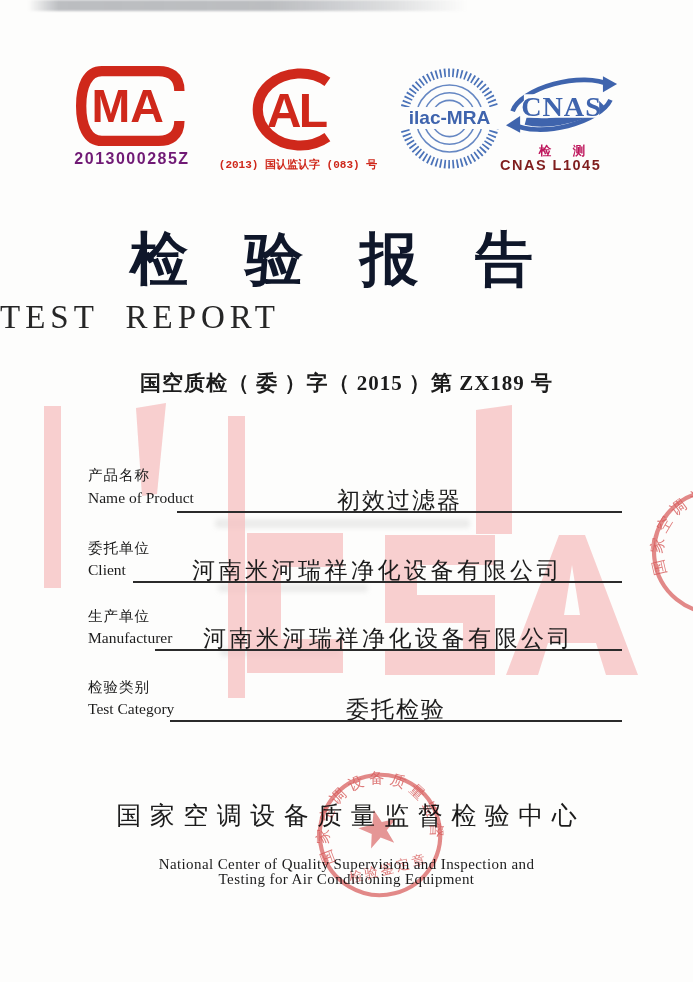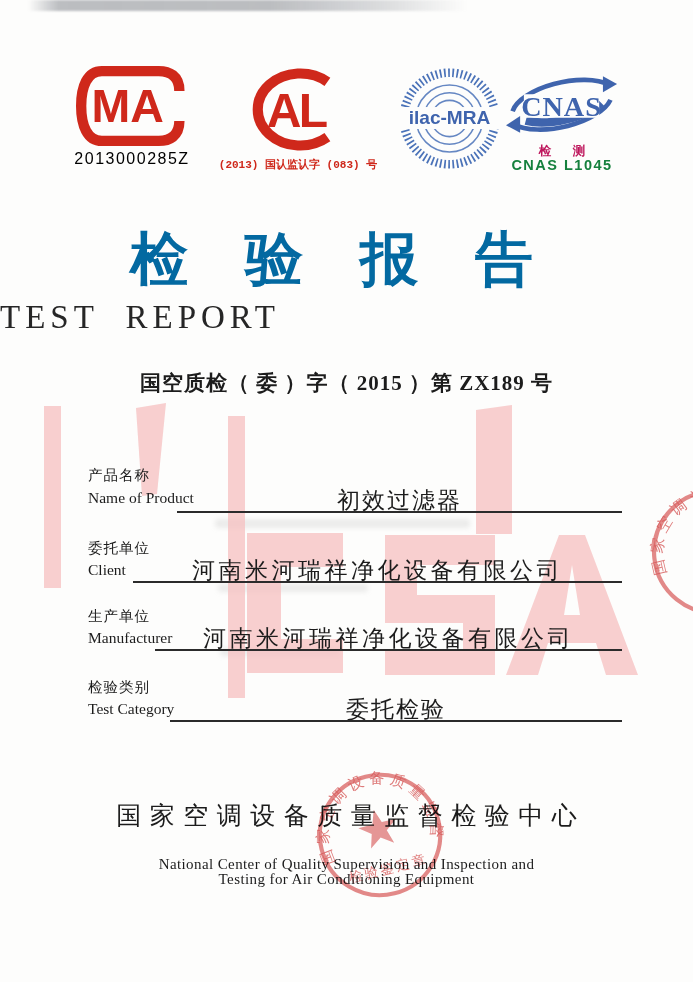--- a/index.html
+++ b/index.html
@@ -13,36 +13,36 @@
   .noise-band{left:28px;top:0;width:440px;height:11px;
     background:linear-gradient(90deg,rgba(90,95,105,0) 0%,rgba(90,95,105,.40) 7%,rgba(80,85,95,.38) 55%,rgba(110,115,125,.22) 82%,rgba(110,115,125,0) 100%);
     filter:blur(1px);z-index:4;}
   .bleed{background:rgba(140,140,140,.16);filter:blur(2.5px);border-radius:3px;z-index:1;}
   
   .watermark{left:0;top:392px;z-index:1;}
   
   .cma-logo{left:76px;top:64px;}
   .cma-code{left:58px;top:150px;width:148px;text-align:center;
     font-family:"Liberation Sans","DejaVu Sans",sans-serif;
-    font-size:16px;font-weight:400;letter-spacing:1.5px;color:#000000;}
+    font-size:16px;font-weight:700;letter-spacing:1.5px;color:#701a75;}
   .cal-logo{left:243px;top:67px;}
   .cal-caption{left:218px;top:157px;width:160px;text-align:center;
     font-size:11px;font-weight:700;color:#cf281b;
     font-family:Liberation Mono, monospace;}
   .ilac-logo{left:397px;top:66px;}
   .cnas-logo{left:500px;top:66px;}
   .cnas-cn{left:500px;top:143px;width:124px;text-align:center;font-size:12.5px;
     letter-spacing:9px;text-indent:9px;font-weight:700;color:#be185d;
     font-family:"Liberation Sans","DejaVu Sans",sans-serif;}
-  .cnas-code{left:500px;top:157px;width:124px;text-align:center;font-size:14.5px;
-    font-weight:800;letter-spacing:1.5px;color:#15803d;
+  .cnas-code{left:500px;top:157px;width:124px;text-align:left;font-size:14.5px;
+    font-weight:800;letter-spacing:1.5px;color:#7f1d1d;
     font-family:"Liberation Sans","DejaVu Sans",sans-serif;}
   
   .title-cn{left:130px;top:221px;font-size:58px;font-weight:700;letter-spacing:57px;
-    white-space:nowrap;z-index:2;color:#0369a1;
+    white-space:nowrap;z-index:2;color:#0f172a;
     font-family:"Liberation Sans","DejaVu Sans",sans-serif;}
   .title-en{left:0;top:299px;width:693px;text-align:left;font-size:33px;font-weight:500;
     letter-spacing:5px;word-spacing:14px;color:#262626;z-index:2;}
   .report-no{left:0;top:369px;width:693px;text-align:center;font-size:21px;
     font-weight:600;letter-spacing:1px;z-index:2;}
   
   .lbl-cn{left:88px;font-size:14.5px;letter-spacing:1px;font-weight:500;z-index:2;}
   .lbl-en{left:88px;font-size:15.5px;font-weight:500;z-index:2;}
   .fline{height:0;border-bottom:2px solid #2b2b2b;z-index:2;}
   .fval{font-size:23px;font-weight:500;text-align:center;letter-spacing:2px;

